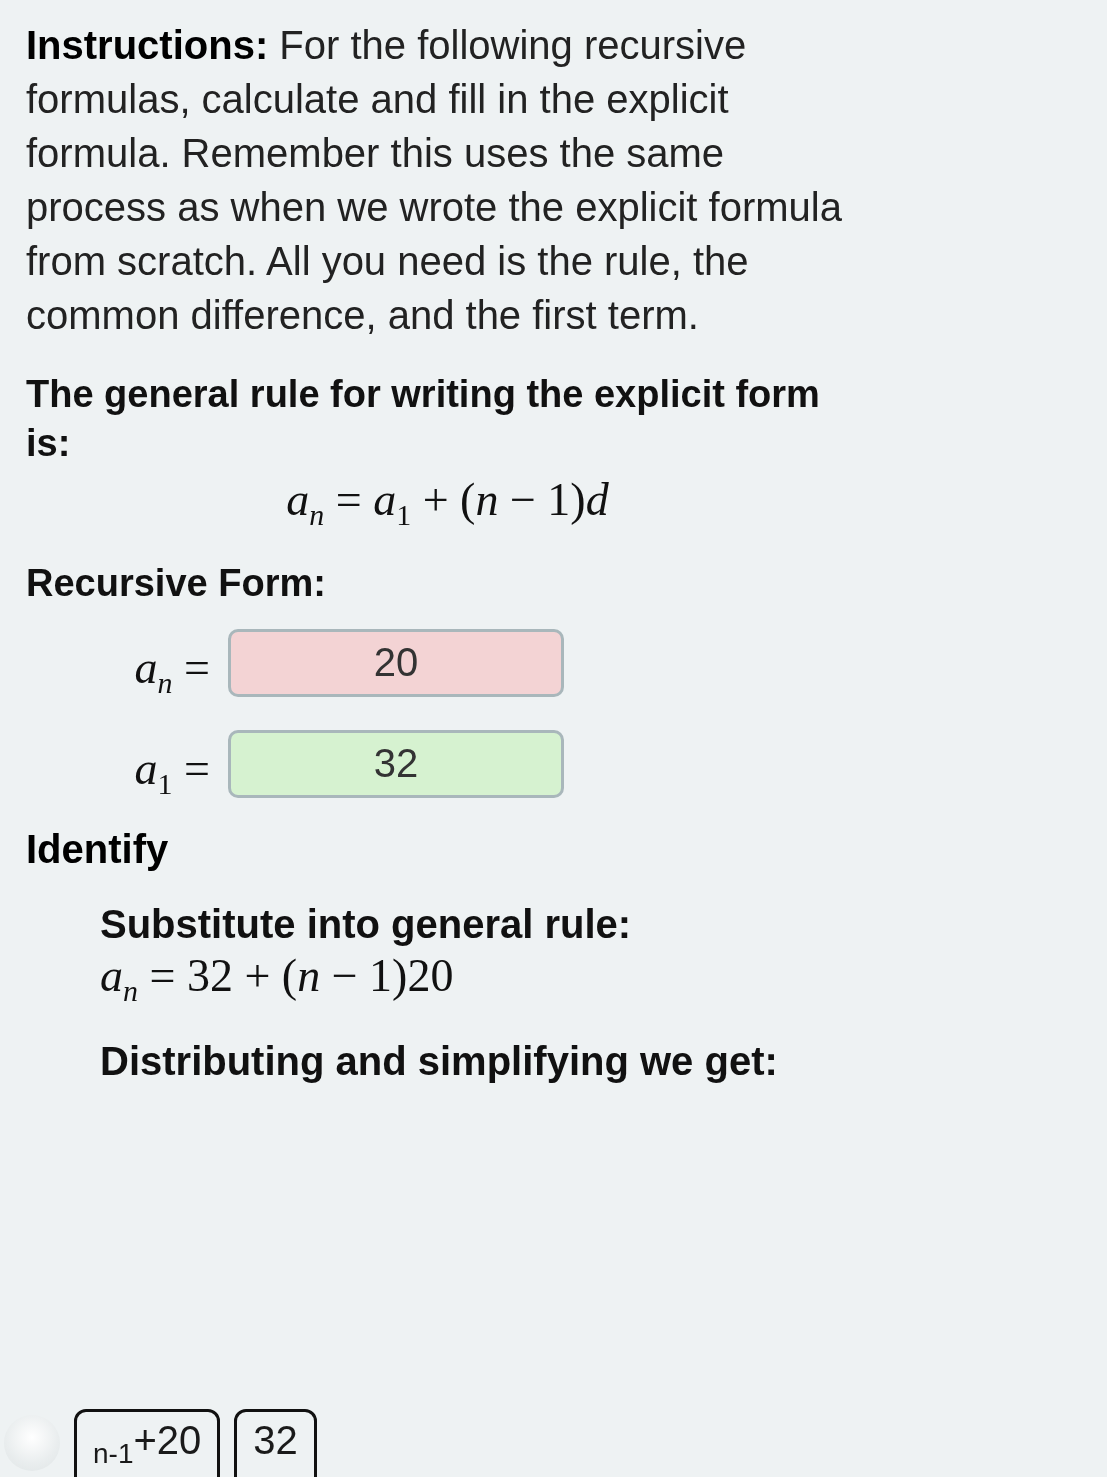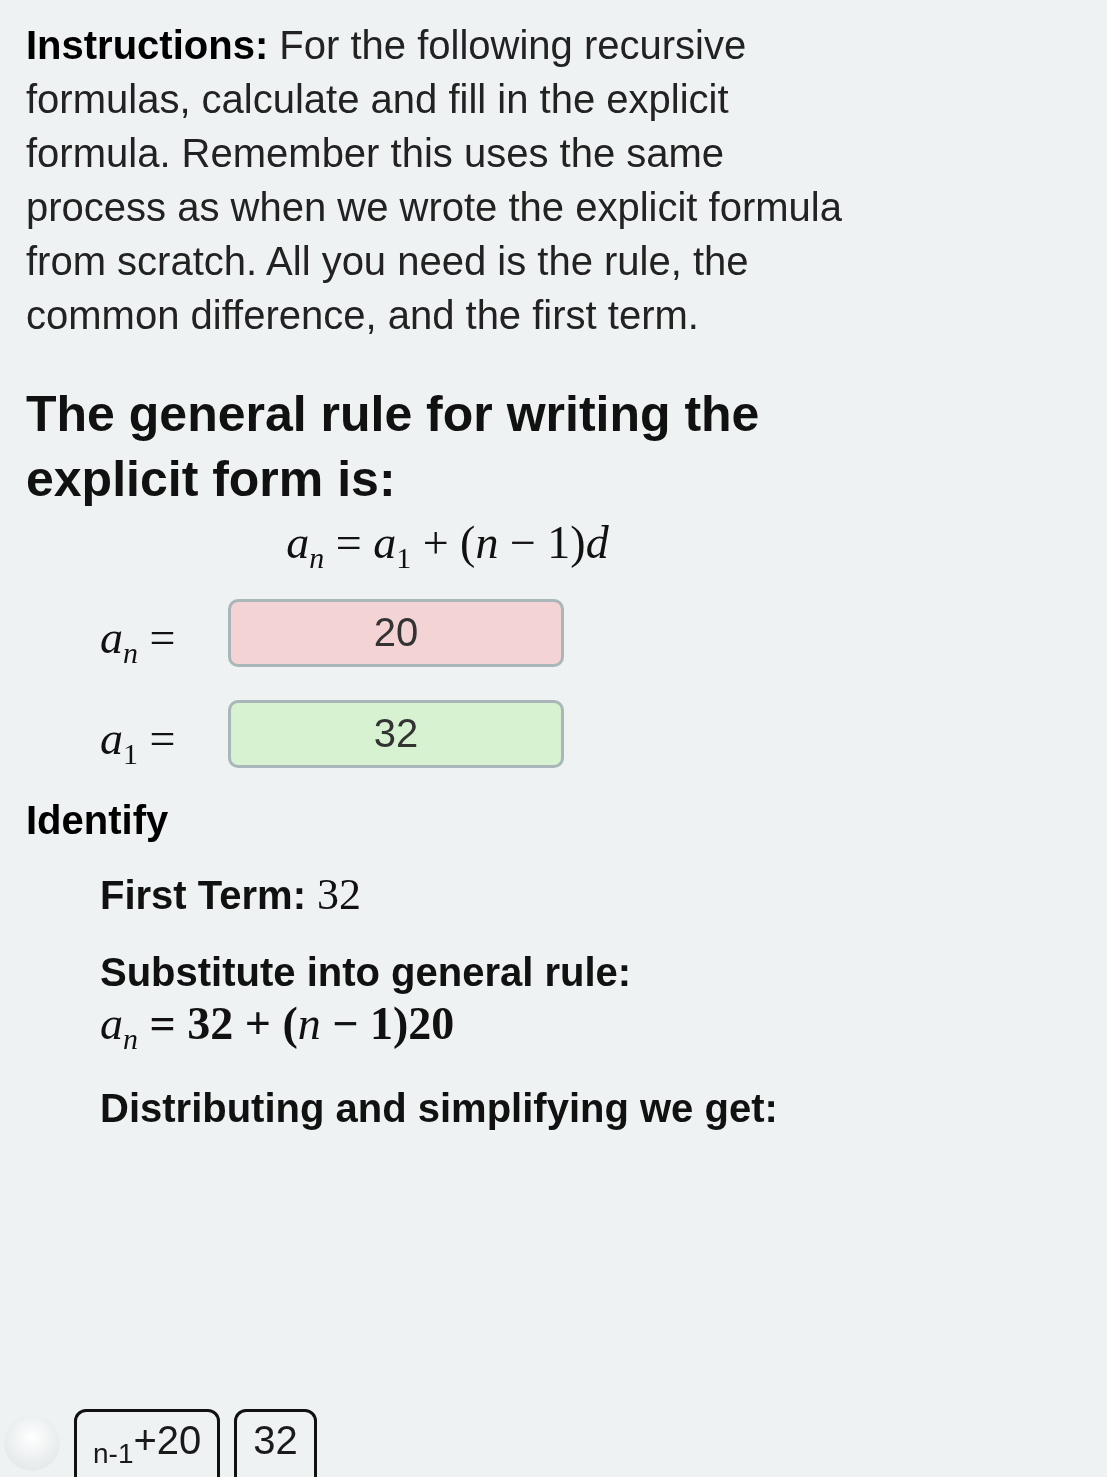--- a/index.html
+++ b/index.html
@@ -22,22 +22,22 @@
     font-size: 40px;
     line-height: 1.35;
     font-weight: 500;
     color: #222;
   }
   .instructions .bold-label {
     font-weight: 800;
     color: #000;
   }
   .rule-intro {
-    margin-top: 40px;
-    font-size: 50px;
+    margin-top: 28px;
+    font-size: 38px;
     font-weight: 700;
     color: #111;
     line-height: 1.3;
   }
   .formula {
     font-family: "Times New Roman", Times, serif;
     font-size: 46px;
     font-weight: 400;
     color: #111;
     margin-top: 4px;
@@ -67,20 +67,21 @@
     align-items: center;
     gap: 18px;
     margin-bottom: 26px;
   }
   .eq-lhs {
     font-family: "Times New Roman", Times, serif;
     font-size: 46px;
     font-style: italic;
     color: #111;
     min-width: 110px;
+    text-align: right;
     margin-top: 16px;
   }
   .eq-lhs .roman { font-style: normal; }
   .field {
     width: 330px;
     height: 62px;
     border-radius: 10px;
     border: 3px solid;
     display: flex;
     align-items: center;
@@ -121,21 +122,21 @@
     font-size: 44px;
   }
   .sub-formula {
     font-family: "Times New Roman", Times, serif;
     font-size: 46px;
     font-weight: 400;
     font-style: italic;
     margin-top: 2px;
     color: #111;
   }
-  .sub-formula .roman { font-style: normal; font-weight: bold; }
+  .sub-formula .roman { font-style: normal; }
   .tight { margin-top: 30px; }
   
   .chip-row {
     position: absolute;
     left: 0;
     bottom: -26px;
     display: flex;
     gap: 14px;
     padding-left: 4px;
     align-items: flex-start;
@@ -166,20 +167,21 @@
   <div class="instructions">
     <span class="bold-label">Instructions:</span>
     <span>For the following recursive formulas, calculate and fill in the explicit formula. Remember this uses the same process as when we wrote the explicit formula from scratch. All you need is the rule, the common difference, and the first term.</span>
   </div>
 
   <div class="rule-intro">The general rule for writing the explicit form is:</div>
   <div class="formula">
     <span>a</span><span class="sub">n</span><span class="roman"> = </span><span>a</span><span class="sub roman">1</span><span class="roman"> + (</span><span>n</span><span class="roman"> − 1)</span><span>d</span>
   </div>
 
+  <div class="section-label">Recursive Form:</div>
 
   <div class="recursive-block">
     <div class="eq-row">
       <div class="eq-lhs">
         <span>a</span><span class="sub">n</span><span class="roman"> =</span>
       </div>
       <div class="field incorrect">20</div>
     </div>
     <div class="eq-row">
       <div class="eq-lhs">
@@ -187,23 +189,20 @@
       </div>
       <div class="field correct">32</div>
     </div>
   </div>
 
   <div class="identify-block">
     <div class="identify-title">Identify</div>
     <div class="identify-inner">
 
 
-      <div class="line">
-        <span>First Term: </span><span class="value">32</span>
-      </div>
 
       <div class="line tight">Substitute into general rule:</div>
       <div class="sub-formula">
         <span>a</span><span class="sub">n</span><span class="roman"> = 32 + (</span><span>n</span><span class="roman"> − 1)20</span>
       </div>
 
       <div class="line tight">Distributing and simplifying we get:</div>
 
     </div>
   </div>

